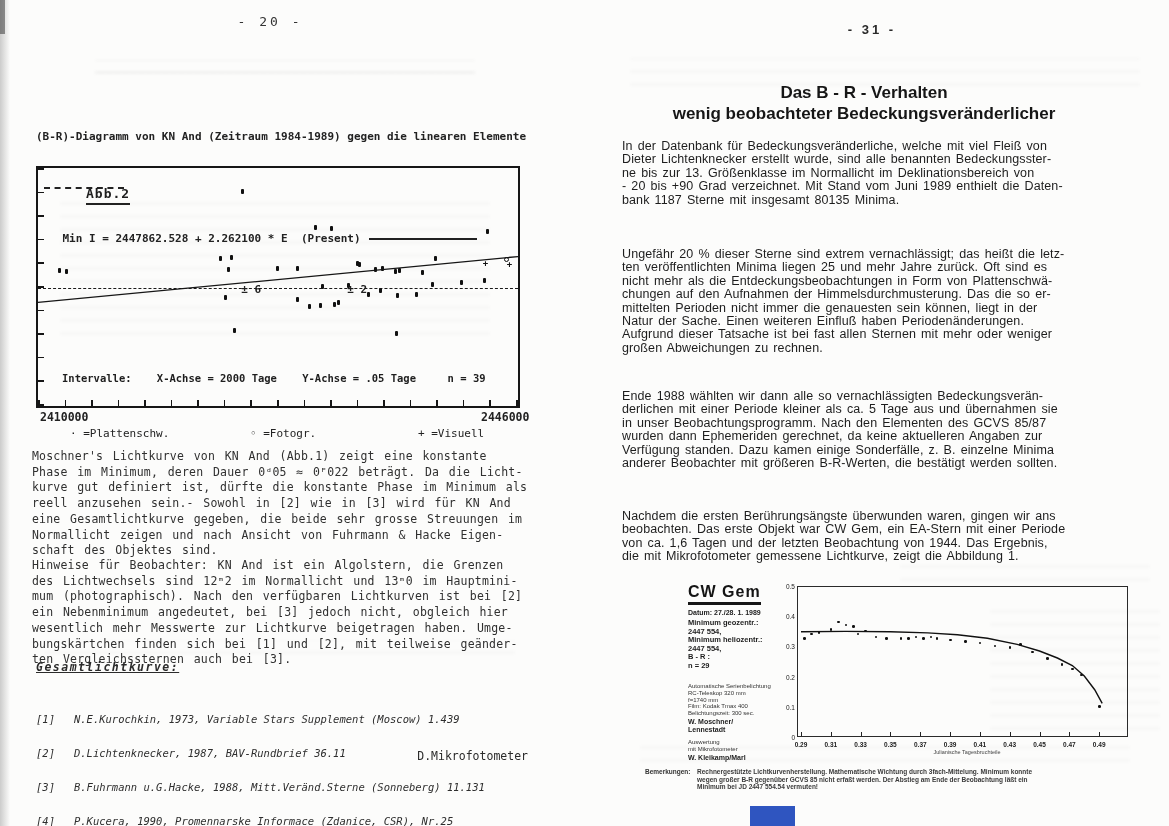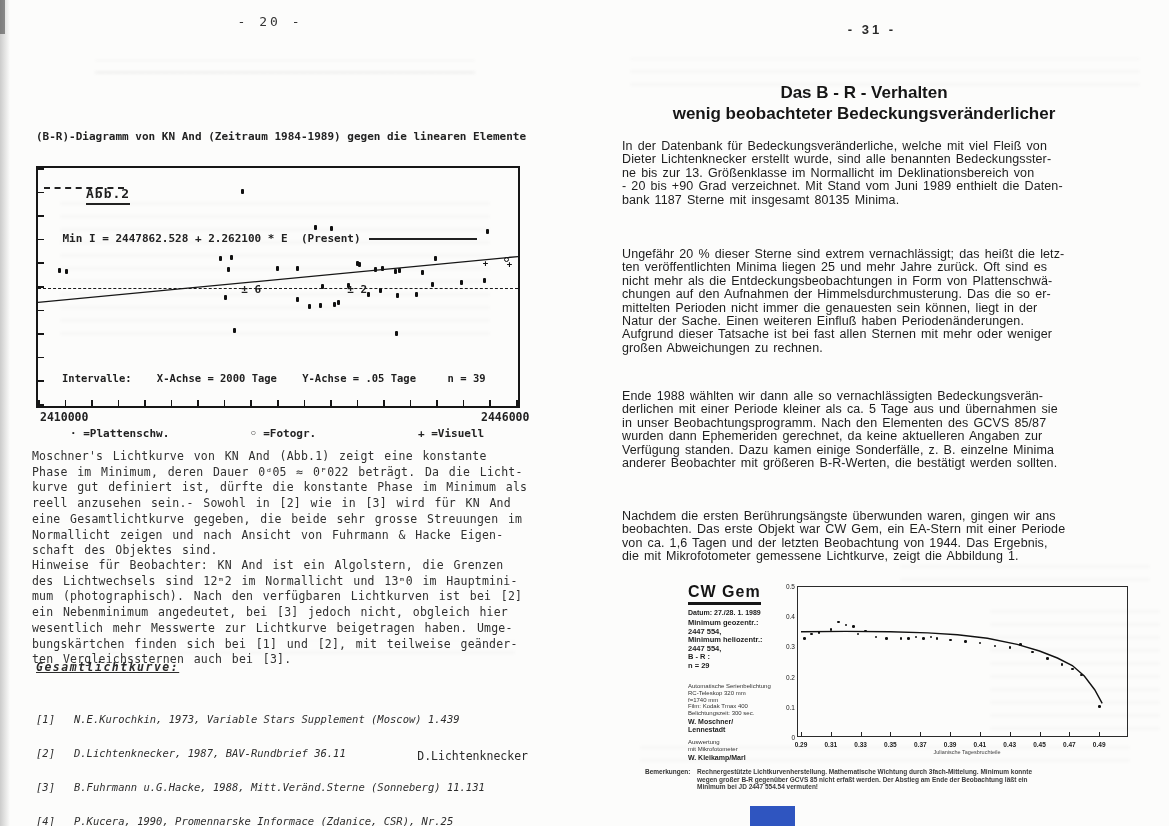--- a/index.html
+++ b/index.html
@@ -31,21 +31,21 @@
   #kn-trend{position:absolute;left:0;top:0;}
   .tickx{position:absolute;width:1.6px;height:6px;background:#161616;bottom:0;}
   .ticky{position:absolute;height:1.6px;width:6px;background:#161616;left:0;}
   .m-p{position:absolute;width:3px;height:5px;background:#111;border-radius:1px;margin:-2px 0 0 -1px;}
   .m-f{position:absolute;width:5px;height:5px;border:1.2px solid #111;border-radius:50%;margin:-3px 0 0 -3px;background:transparent;}
   .m-v{position:absolute;font-family:"DejaVu Sans Mono",monospace;font-size:9px;font-weight:700;color:#111;margin:-6px 0 0 -3px;}
   .intervalle{position:absolute;left:24px;bottom:22px;font-family:"DejaVu Sans Mono",monospace;
        font-weight:700;font-size:10.5px;white-space:pre;color:#1e1e1e;}
   .xlab{top:410px;font-family:"DejaVu Sans Mono",monospace;font-weight:700;font-size:11.5px;color:#222;}
   .xlab.l{left:40px;} .xlab.r{left:452px;margin-left:29px;}
-  .legend-item{top:427px;font-family:"DejaVu Sans Mono",monospace;font-weight:700;font-size:11px;color:#222;}
+  .legend-item{top:427px;font-family:"DejaVu Sans Mono",monospace;font-weight:400;font-size:11px;color:#222;}
   .para{white-space:pre-line;font-size:11.5px;line-height:15.7px;word-spacing:2.5px;letter-spacing:.2px;color:#303030;}
   .p1{left:32px;top:449px;width:528px;}
   .p2{left:32px;top:558px;width:528px;}
   .lit-head{left:36px;top:660px;font-style:italic;font-weight:700;font-size:11.5px;letter-spacing:1.5px;
             text-decoration:underline;color:#2b2b2b;}
   .refs{left:36px;top:691px;width:510px;font-style:italic;font-size:10.5px;line-height:11.4px;color:#2e2e2e;white-space:pre;}
   .sig{left:398px;top:749px;width:130px;text-align:right;font-size:11.5px;color:#2a2a2a;}
   
   .pgnum-r{left:812px;top:22px;width:120px;text-align:center;font-size:13px;font-weight:700;letter-spacing:3px;color:#2a2a2a;}
   .rtitle{left:608px;top:82px;width:512px;text-align:center;font-weight:700;font-size:17px;line-height:21px;color:#161616;}
@@ -197,21 +197,21 @@
 bungskärtchen finden sich bei [1] und [2], mit teilweise geänder-
 ten Vergleichssternen auch bei [3].</div>
 
   <div class="abs mono lit-head" data-name="references-heading">Gesamtlichtkurve:</div>
   <div class="abs mono refs" data-name="references-list">
     <div data-name="reference-item">[1]   N.E.Kurochkin, 1973, Variable Stars Supplement (Moscow) 1.439</div>
     <div data-name="reference-item">[2]   D.Lichtenknecker, 1987, BAV-Rundbrief 36.11</div>
     <div data-name="reference-item">[3]   B.Fuhrmann u.G.Hacke, 1988, Mitt.Veränd.Sterne (Sonneberg) 11.131</div>
     <div data-name="reference-item">[4]   P.Kucera, 1990, Promennarske Informace (Zdanice, CSR), Nr.25</div>
   </div>
-  <div class="abs mono sig" data-name="author-signature">D.Lichtenknecker</div>
+  <div class="abs mono sig" data-name="author-signature">D.Mikrofotometer</div>
 
   <div class="abs pgnum-r" data-name="page-number-right">-  31  -</div>
   <div class="abs rtitle" data-name="article-title">
     <div data-name="article-title-line1">Das  B - R - Verhalten</div>
     <div data-name="article-title-line2">wenig beobachteter Bedeckungsveränderlicher</div>
   </div>
   <div class="abs rpara rp1" data-name="right-paragraph-datenbank">In der Datenbank für Bedeckungsveränderliche, welche mit viel Fleiß von
 Dieter Lichtenknecker erstellt wurde, sind alle benannten Bedeckungsster-
 ne bis zur 13. Größenklasse im Normallicht im Deklinationsbereich von
 - 20 bis +90 Grad verzeichnet. Mit Stand vom Juni 1989 enthielt die Daten-

